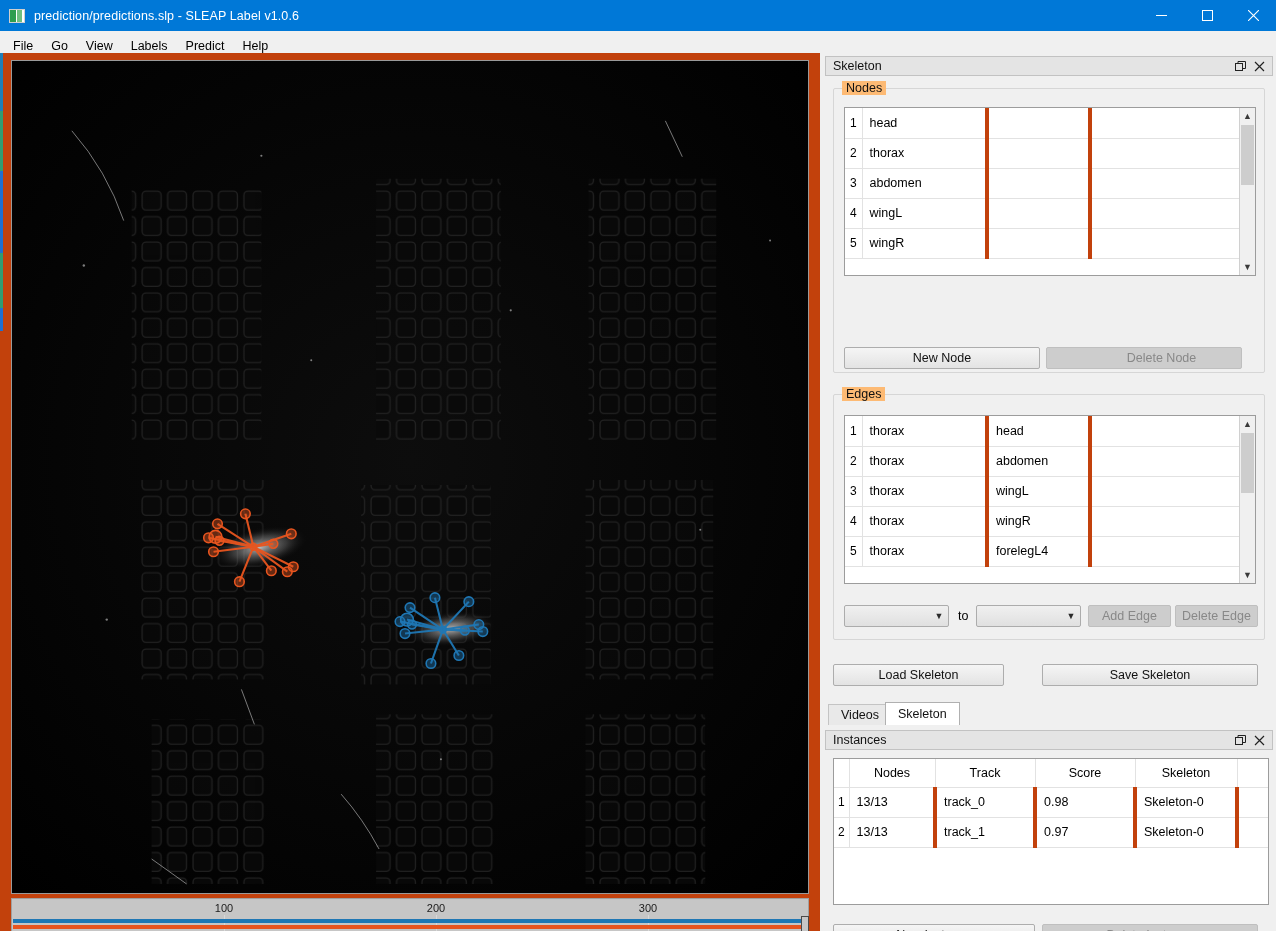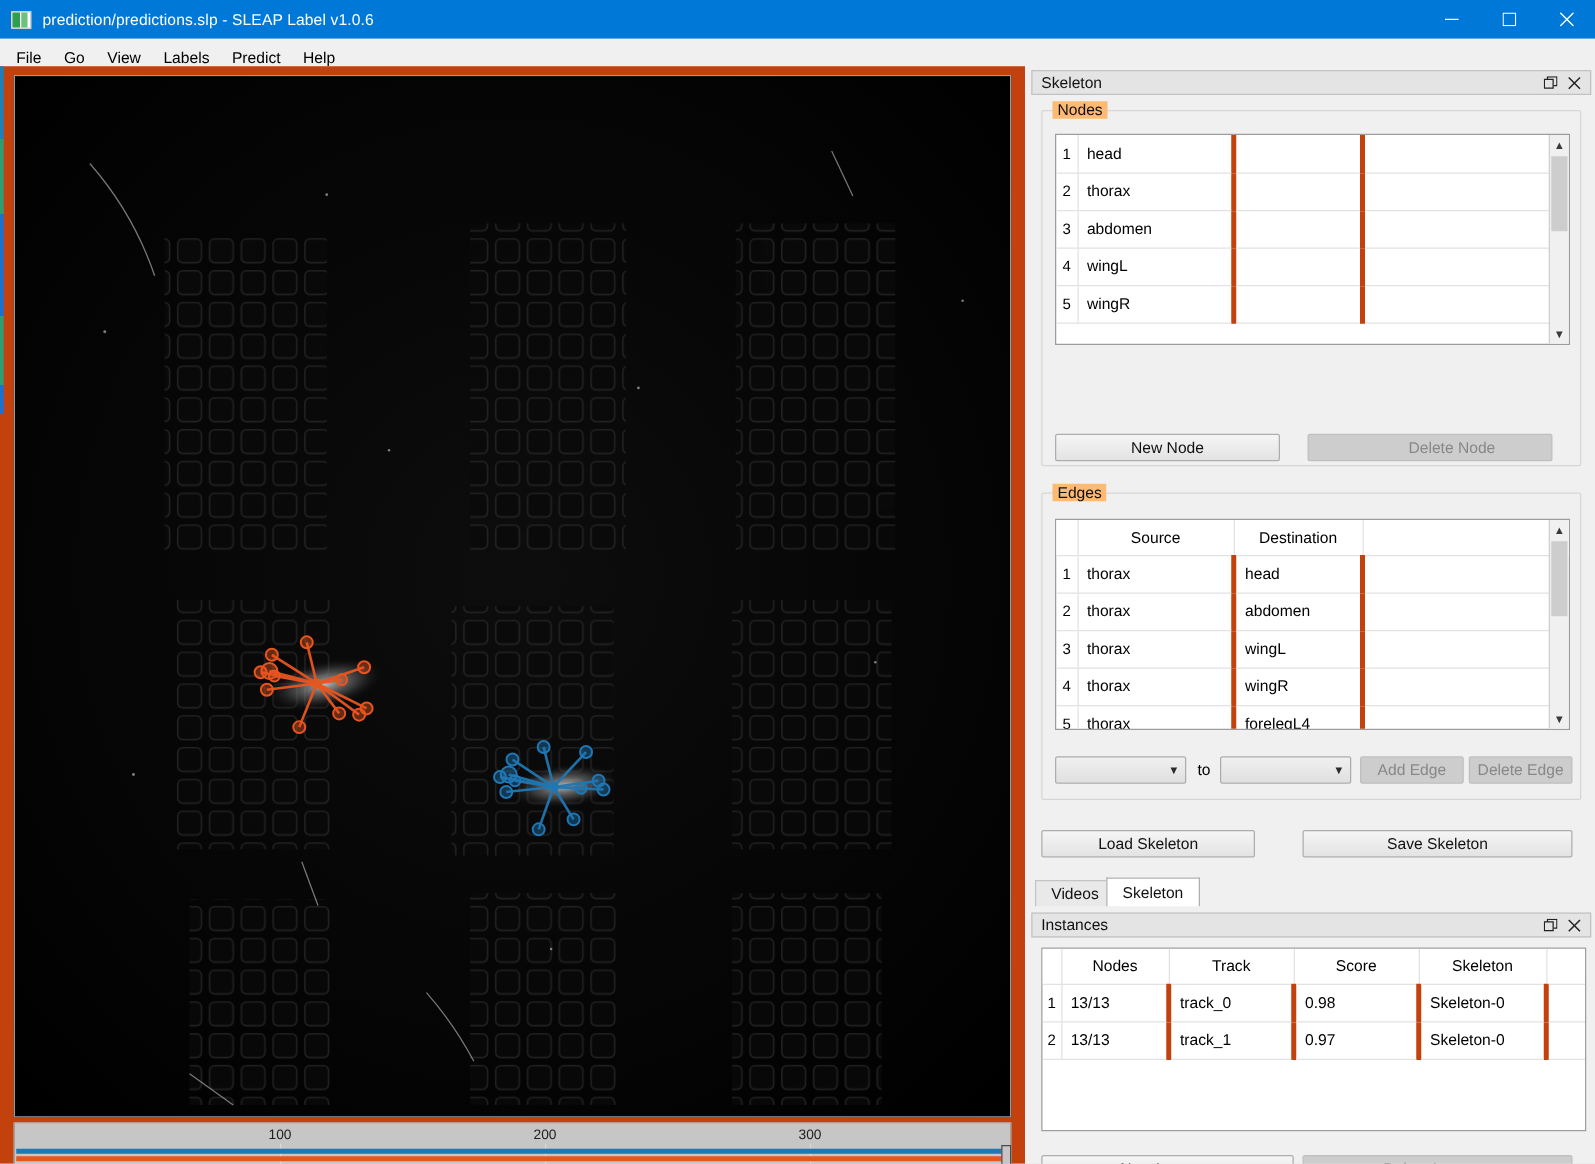--- a/index.html
+++ b/index.html
@@ -530,42 +530,36 @@
         </tr>
       </tbody>
         </table>
       <div class="vscroll">
         <div class="sb-arrow">▲</div>
         <div class="sb-thumb" style="top:17px;height:60px;"></div>
         <div class="sb-arrow bot">▼</div>
       </div>
     </div>
 
-    <div class="qbtn" style="left:24px;top:294px;width:180px;">New Node</div>
+    <div class="qbtn" style="left:24px;top:294px;width:196px;">New Node</div>
     <div class="qbtn disabled" style="left:226px;top:294px;width:196px;padding-left:35px;">Delete Node</div>
 
     <div class="groupbox" style="left:13px;top:341px;width:432px;height:246px;">
       <div class="gb-title">Edges</div>
     </div>
 
     <div class="tbl-wrap" style="left:24px;top:362px;width:412px;height:169px;">
       <table class="qtable">
         <colgroup>
             <col style="width:17px">
             <col style="width:125px">
             <col style="width:103px">
             <col>
           </colgroup>
         <tbody>
-            <tr>
-          <th class="corner"></th>
-          <th>Source</th>
-          <th>Destination</th>
-          <th class="blank"></th>
-        </tr>
         <tr>
           <td class="rowhdr">1</td>
           <td>thorax</td>
           <td>head</td>
           <td class="blank"></td>
         </tr>
         <tr>
           <td class="rowhdr">2</td>
           <td>thorax</td>
           <td>abdomen</td>

